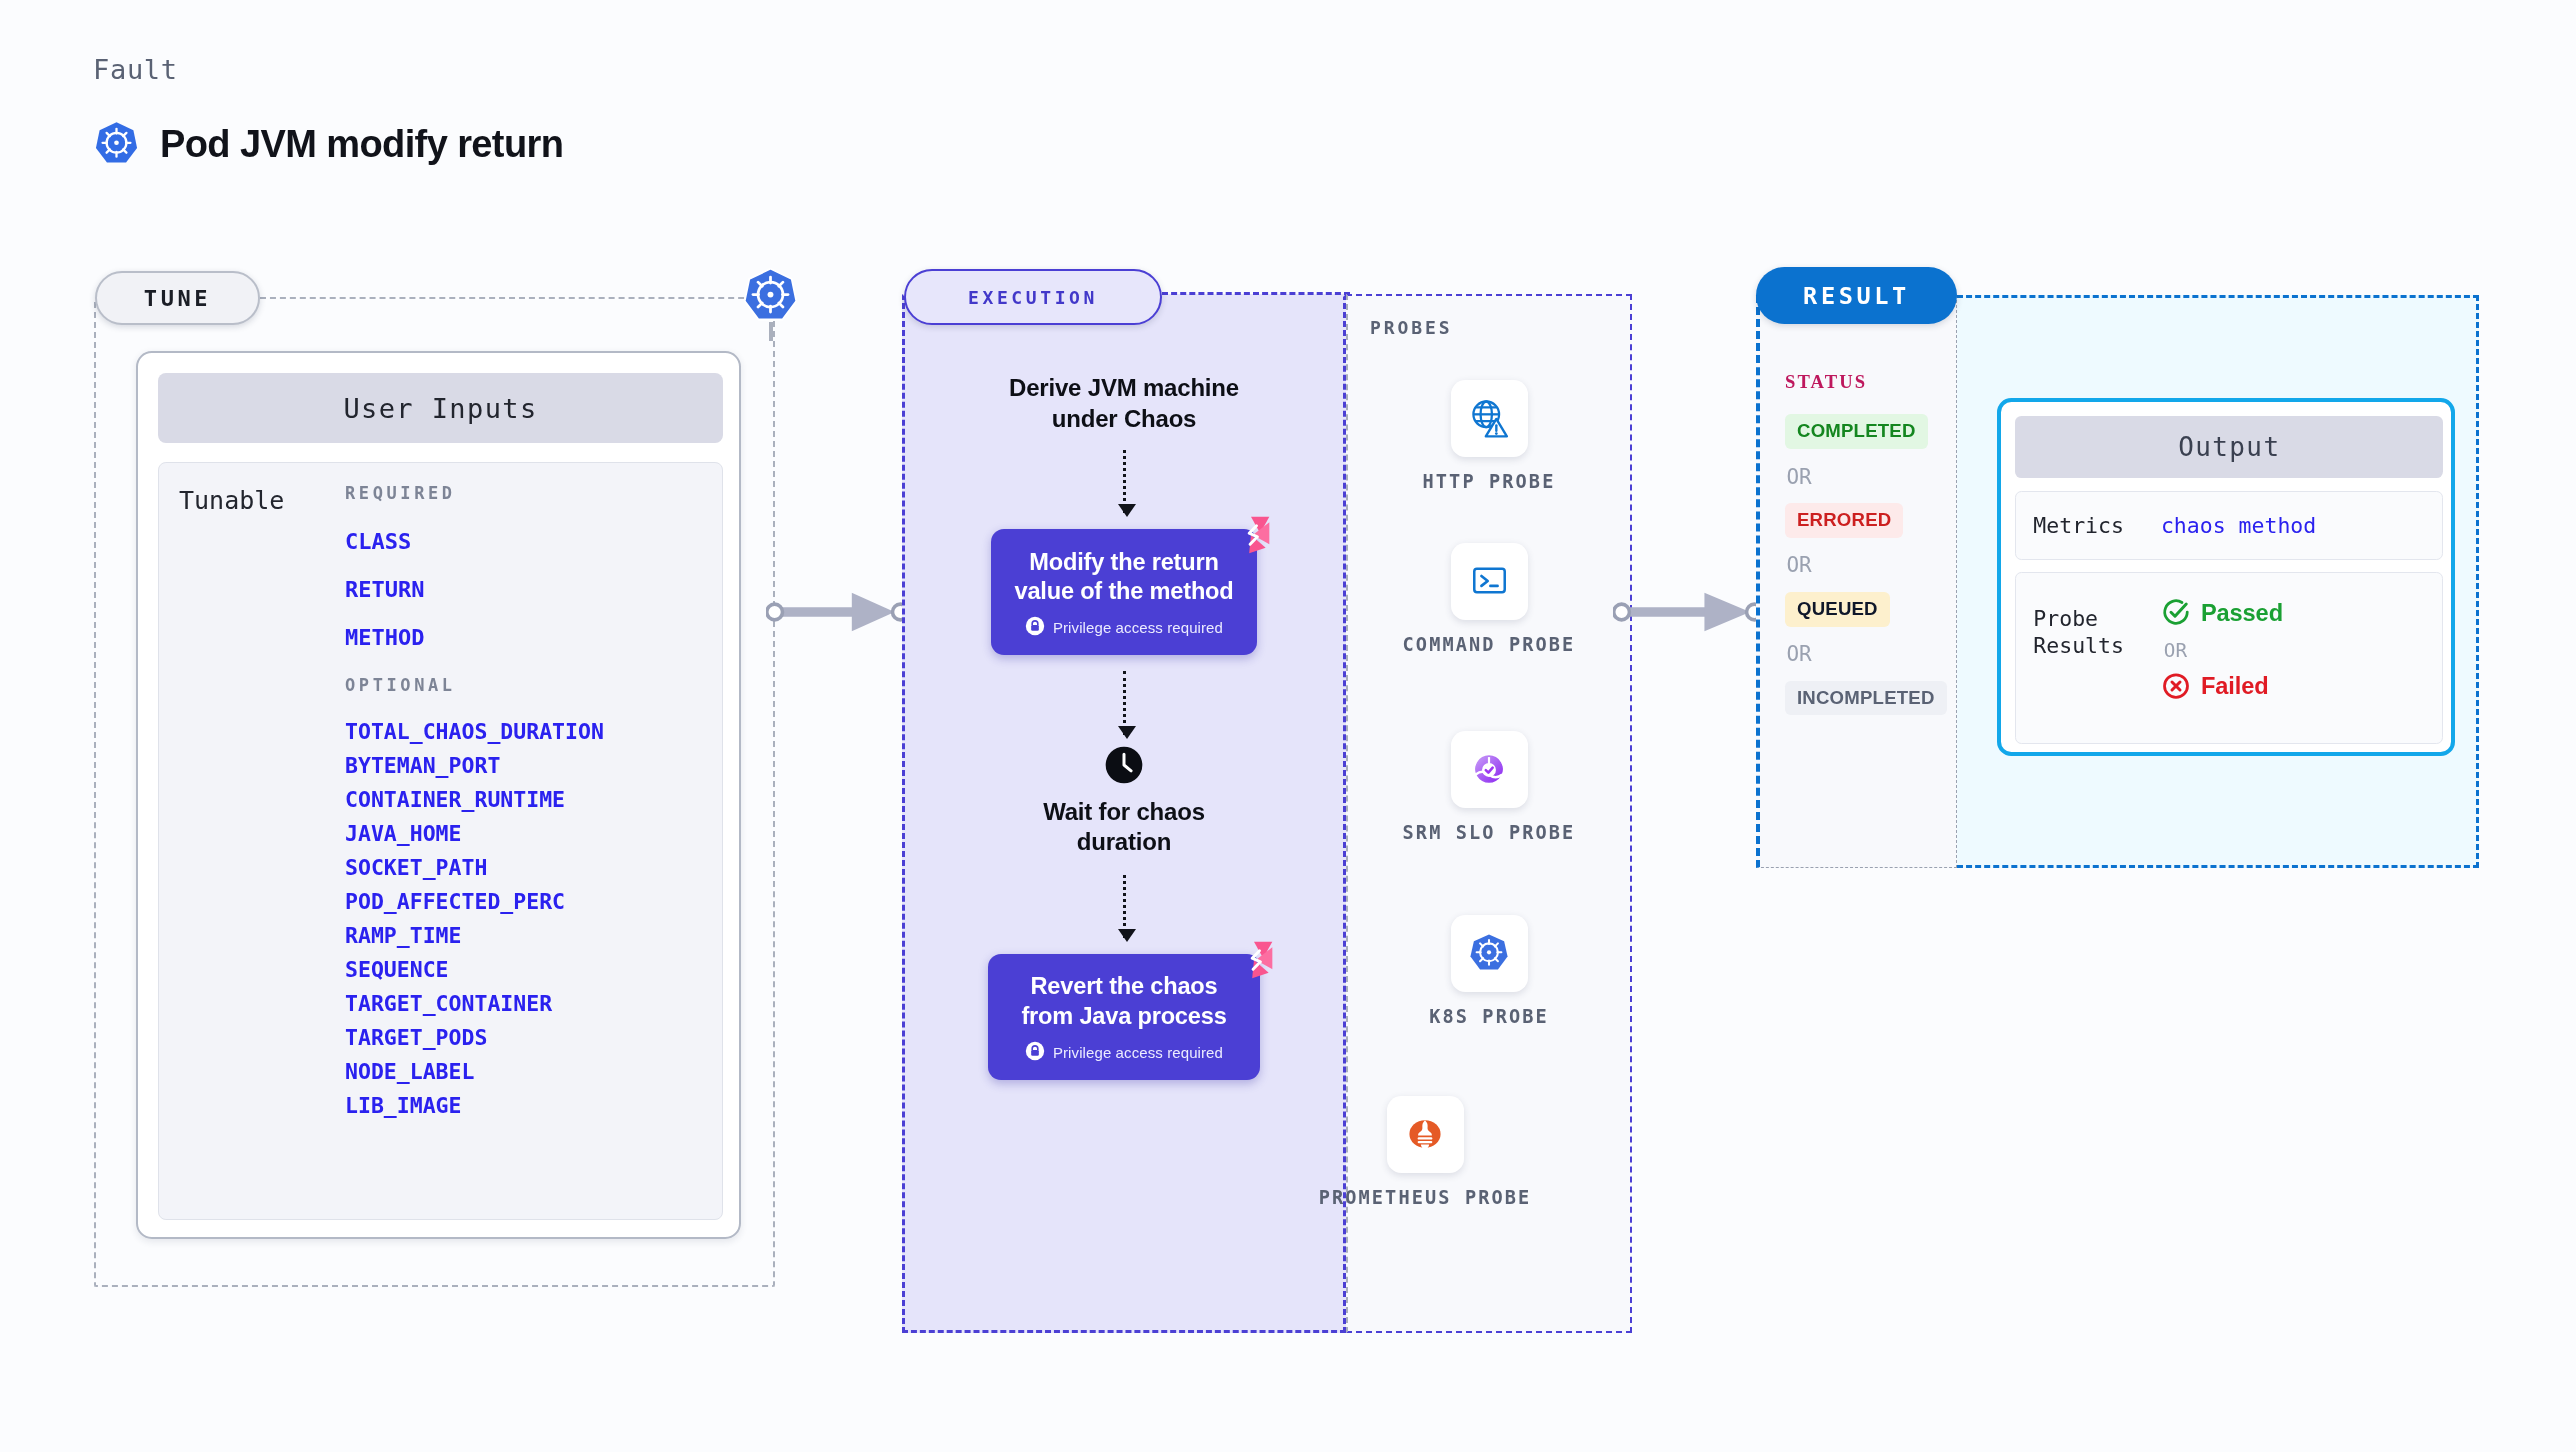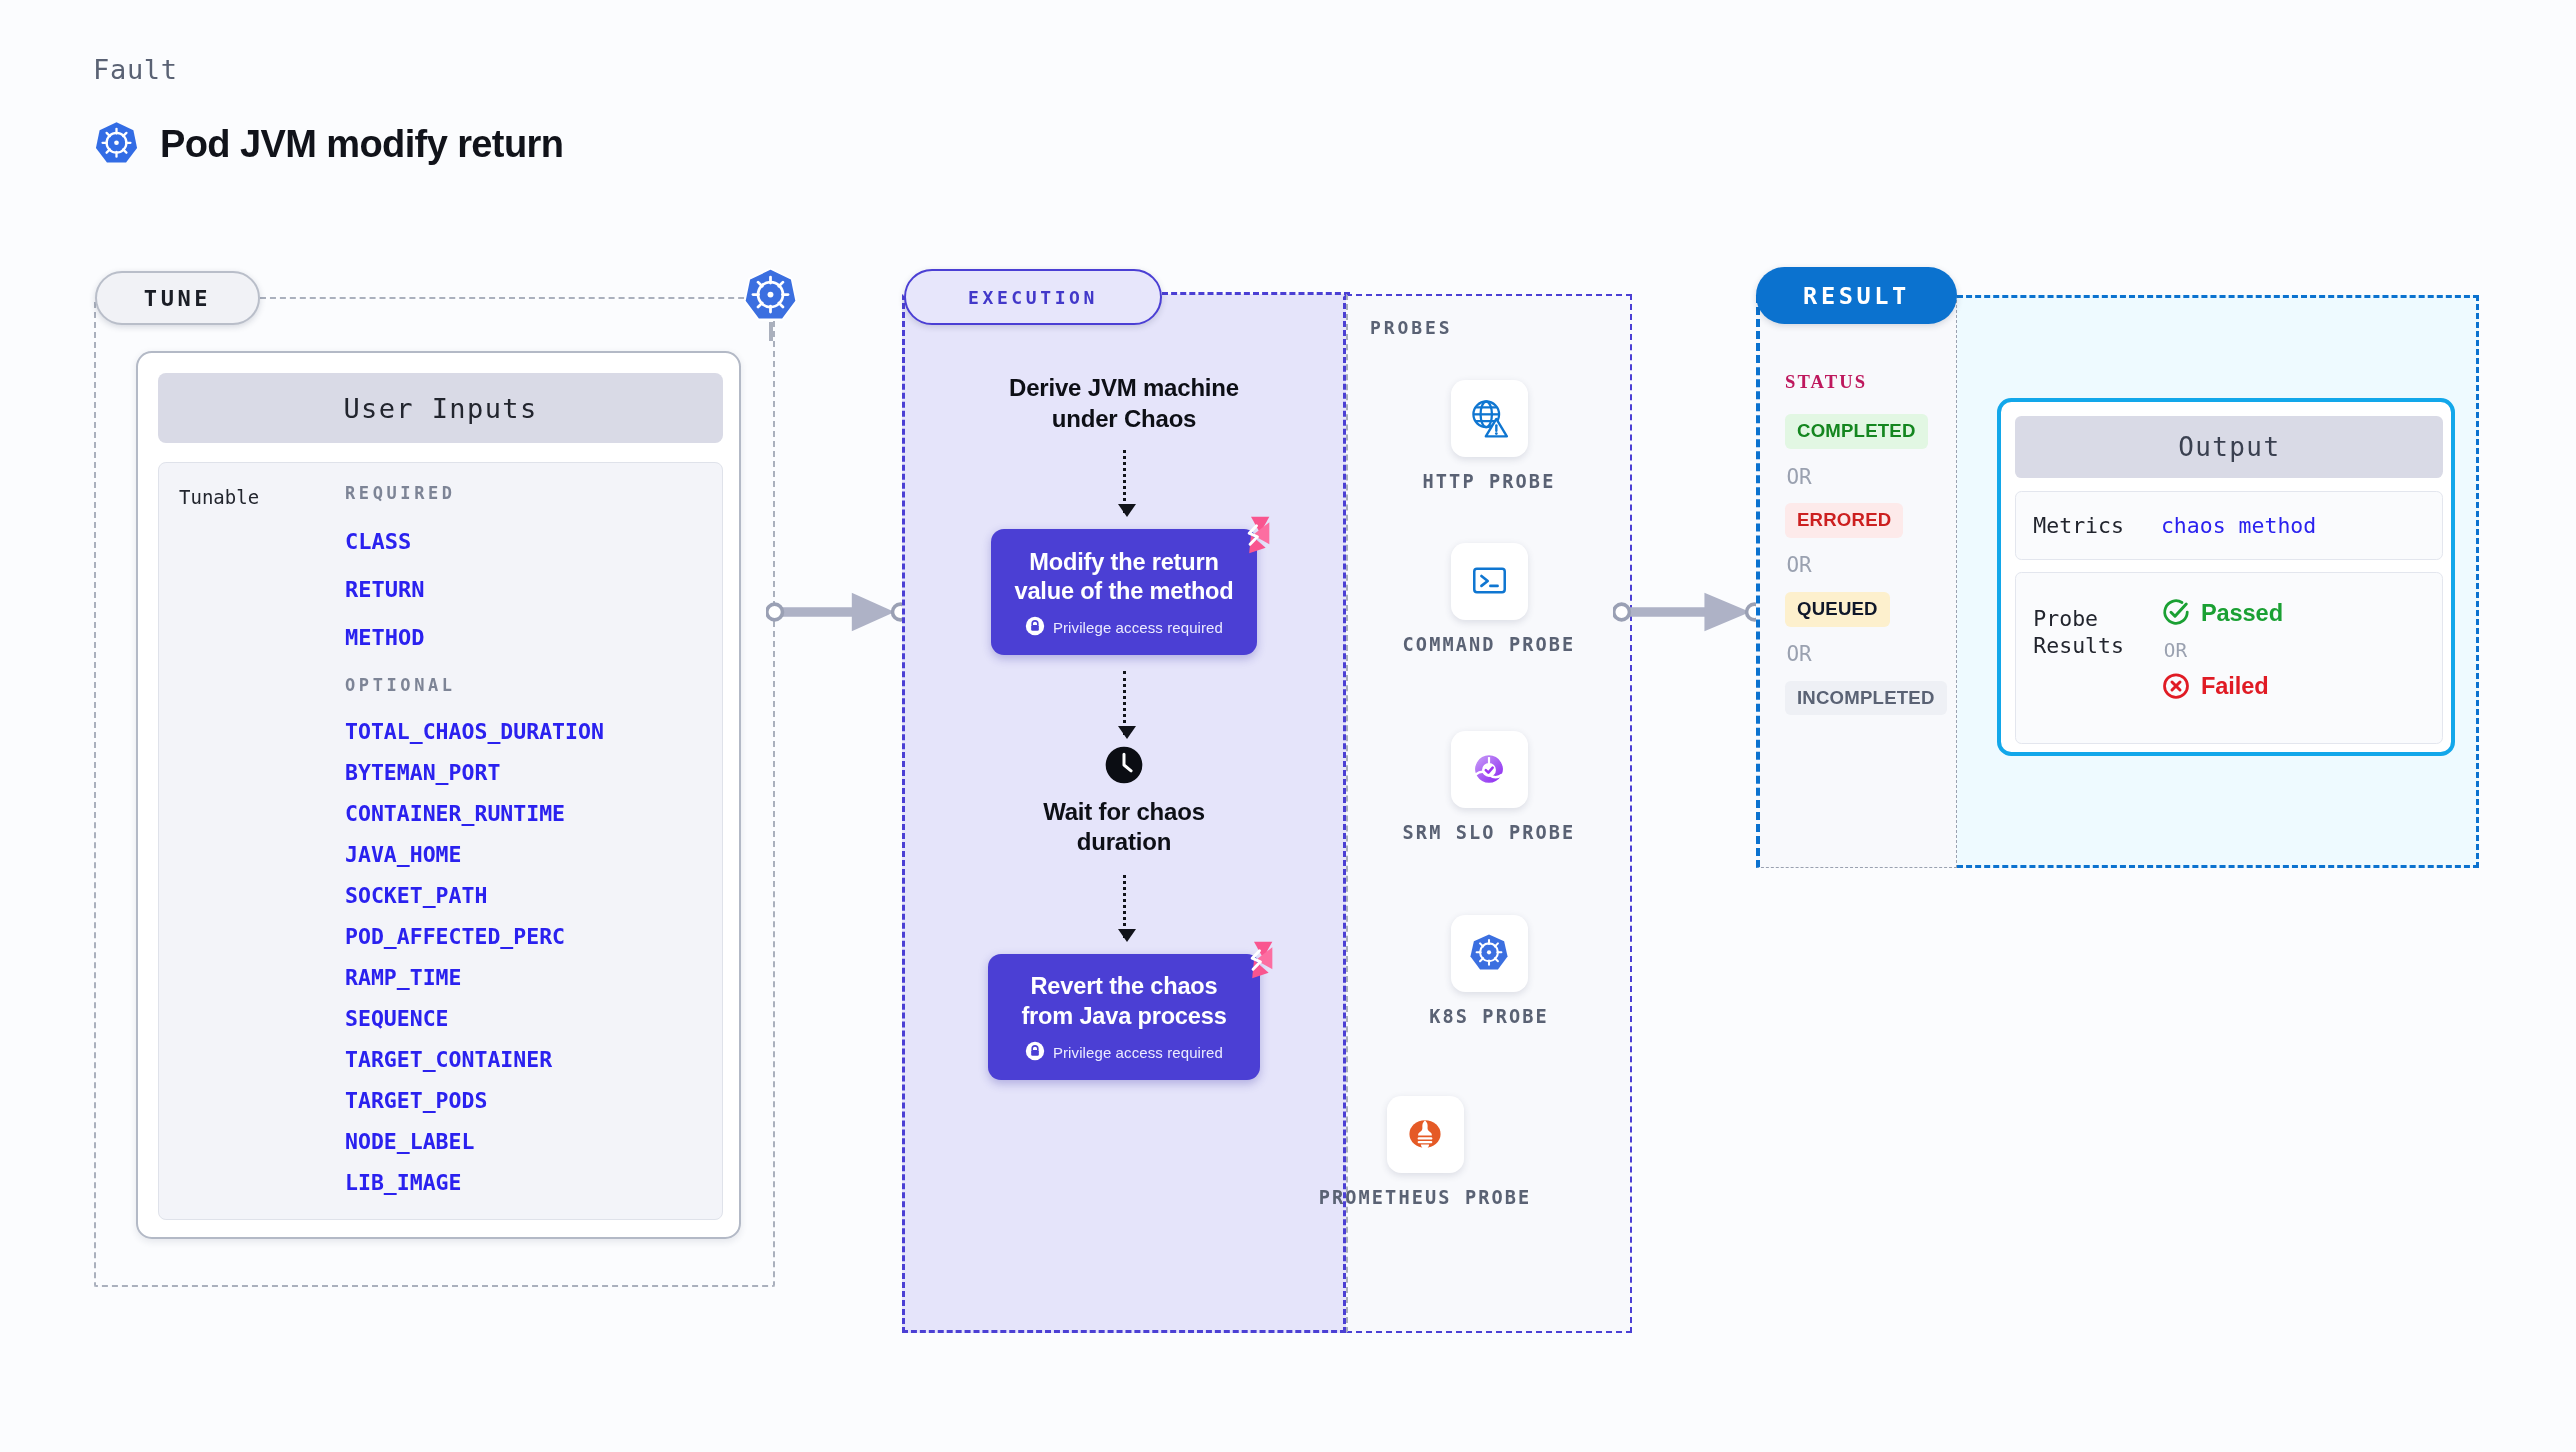--- a/index.html
+++ b/index.html
@@ -72,29 +72,29 @@
     font-family: "DejaVu Sans Mono", monospace; font-size: 27px;
     color: #22252e; letter-spacing: 1.4px;
   }
   .ui-body {
     position: absolute; left: 20px; top: 109px; width: 565px; height: 758px;
     background: #f3f4f9; border: 1.4px solid #dfe2ea; border-radius: 7.9px;
   }
   .tunable-label {
     position: absolute; left: 20px; top: 23px;
     font-family: "DejaVu Sans Mono", monospace;
-    font-size: 19px; color: #22252e;
+    font-size: 25px; color: #22252e;
   }
   .param-col { position: absolute; left: 186px; top: 20px; width: 358px; }
   .sec-label {
     font-family: "DejaVu Sans Mono", monospace;
     font-size: 17px; color: #7d8496; letter-spacing: 3.6px; font-weight: bold;
   }
   .p-required { margin-top: 26px; display: flex; flex-direction: column; gap: 23px; }
-  .p-optional { margin-top: 24px; display: flex; flex-direction: column; gap: 16px; }
+  .p-optional { margin-top: 24px; display: flex; flex-direction: column; gap: 9px; }
   .param {
     font-family: "DejaVu Sans Mono", monospace;
     font-size: 21.5px; font-weight: bold; color: #2a21ef; letter-spacing: 0px;
     white-space: nowrap;
   }
   .p-required .param { font-size: 22px; }
   .opt-gap { height: 9.3px; }
 
   
   #exec-region {

